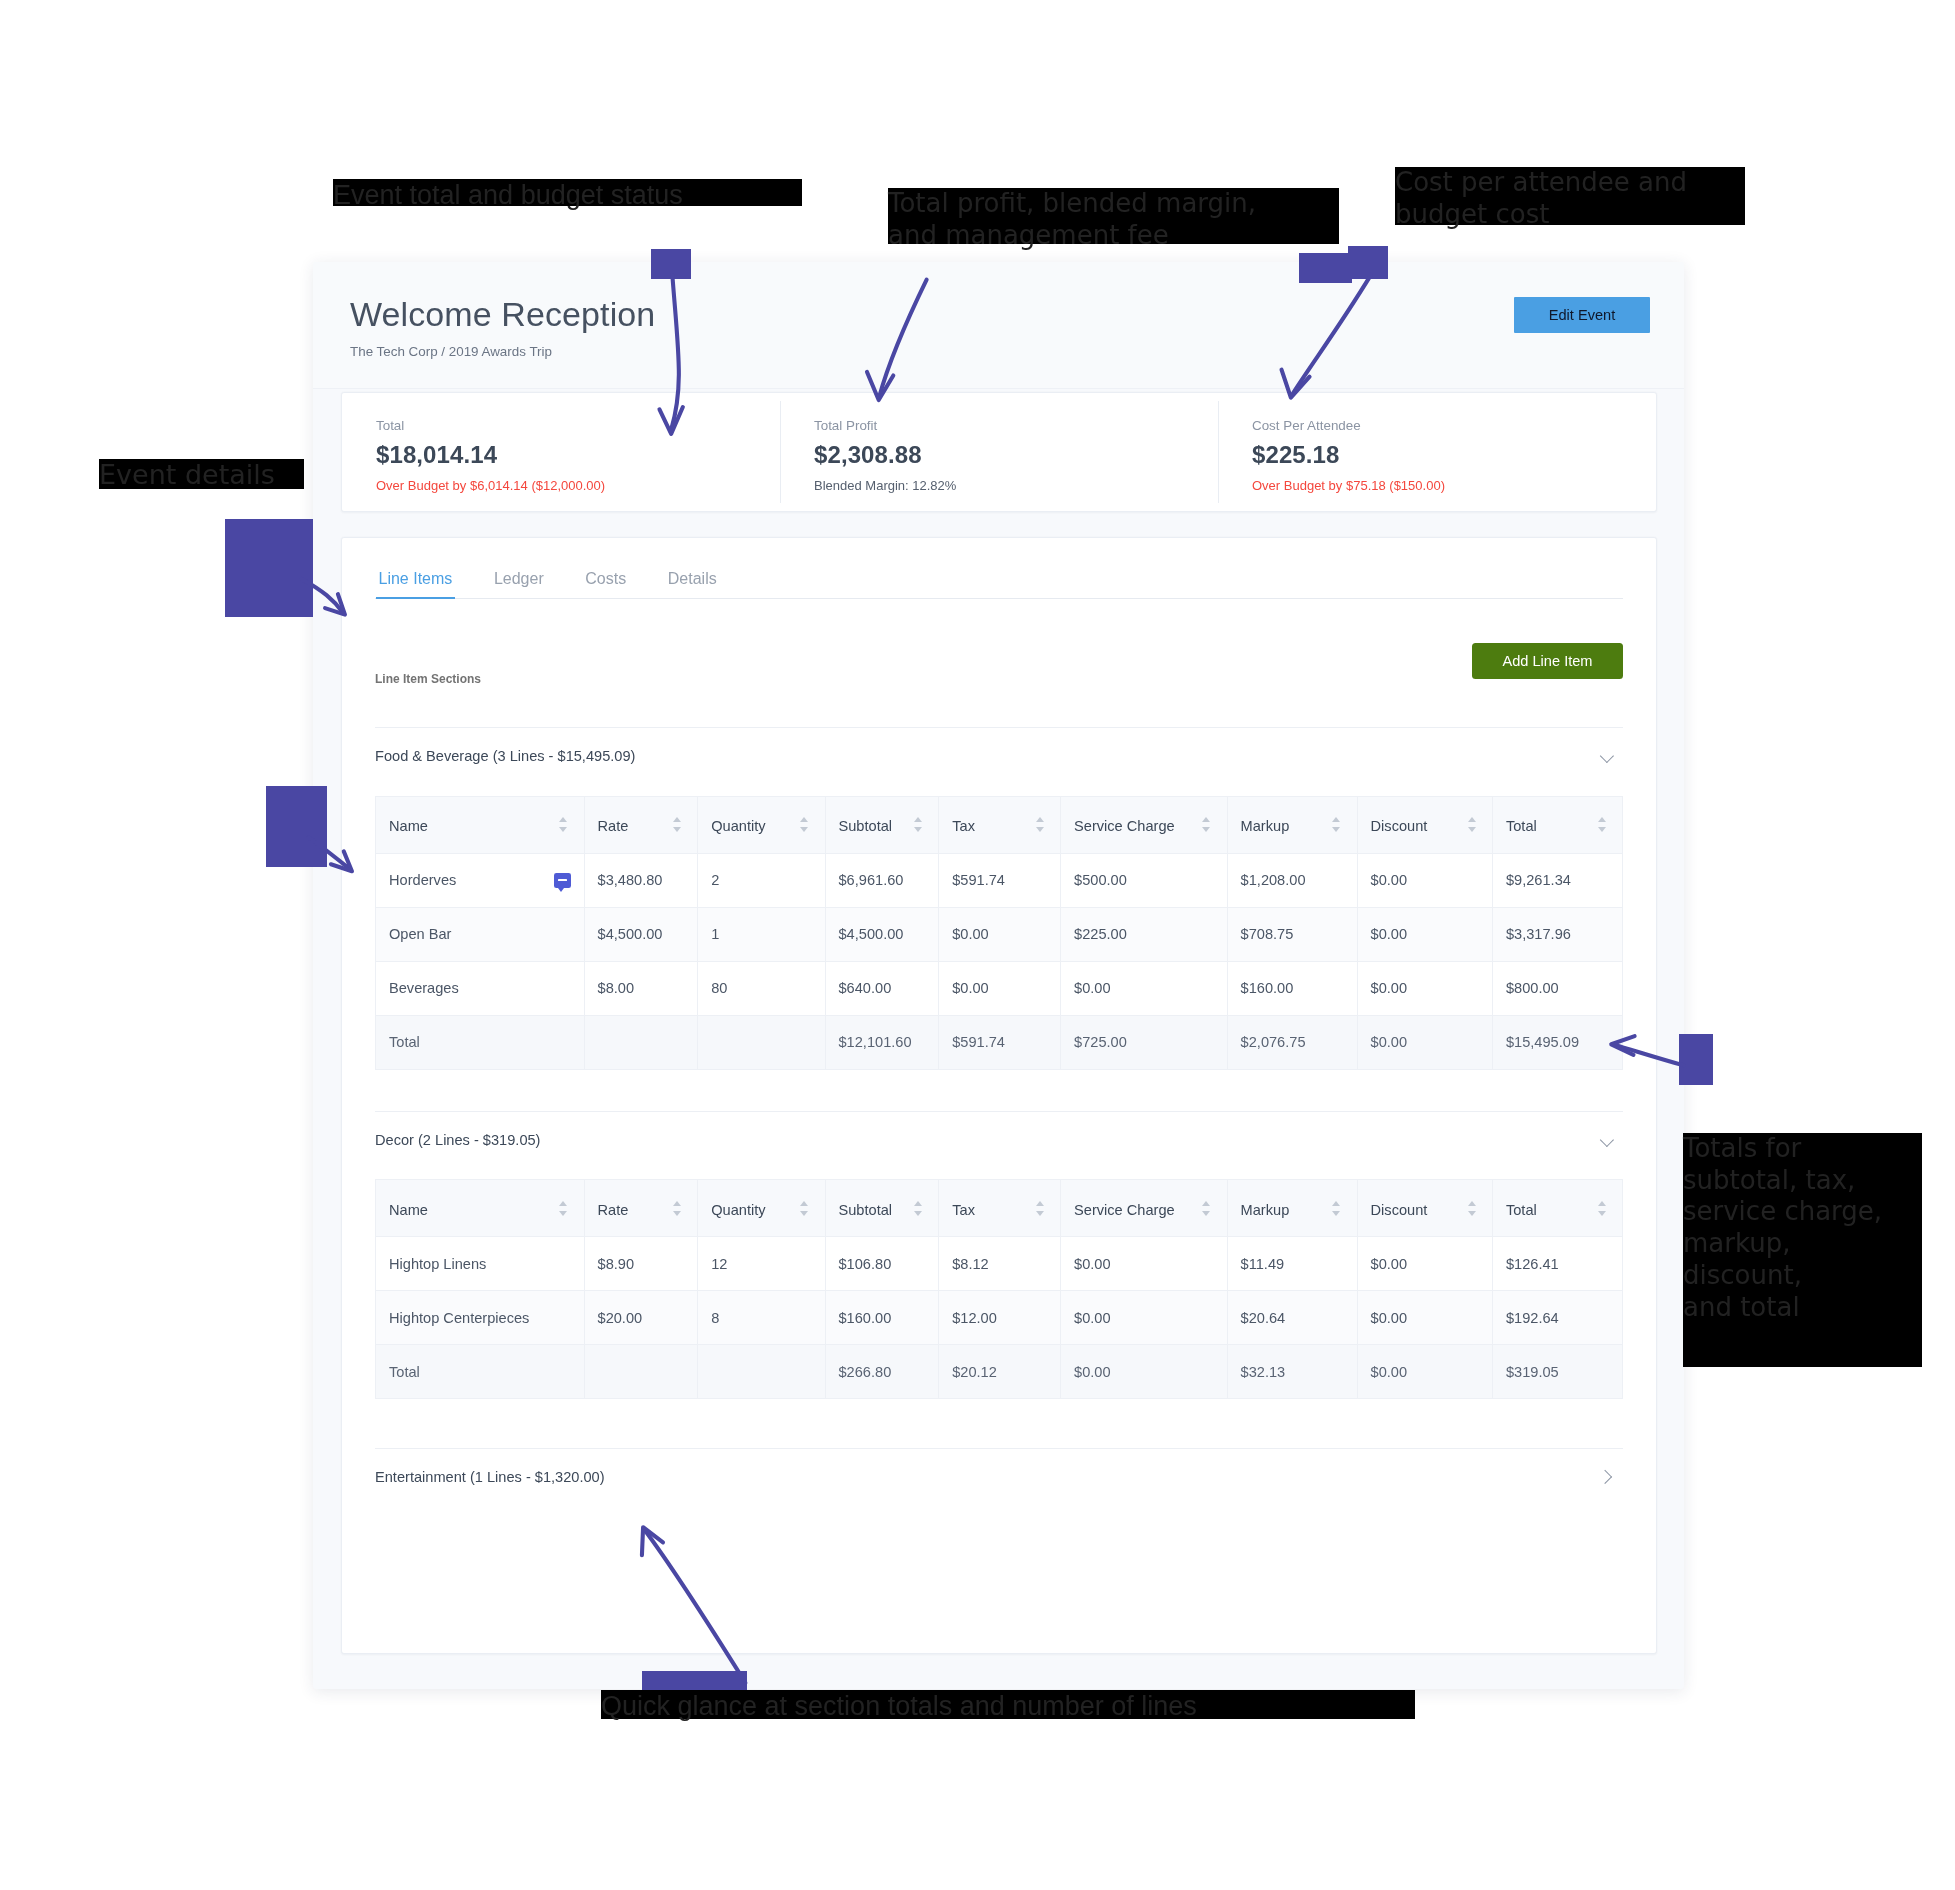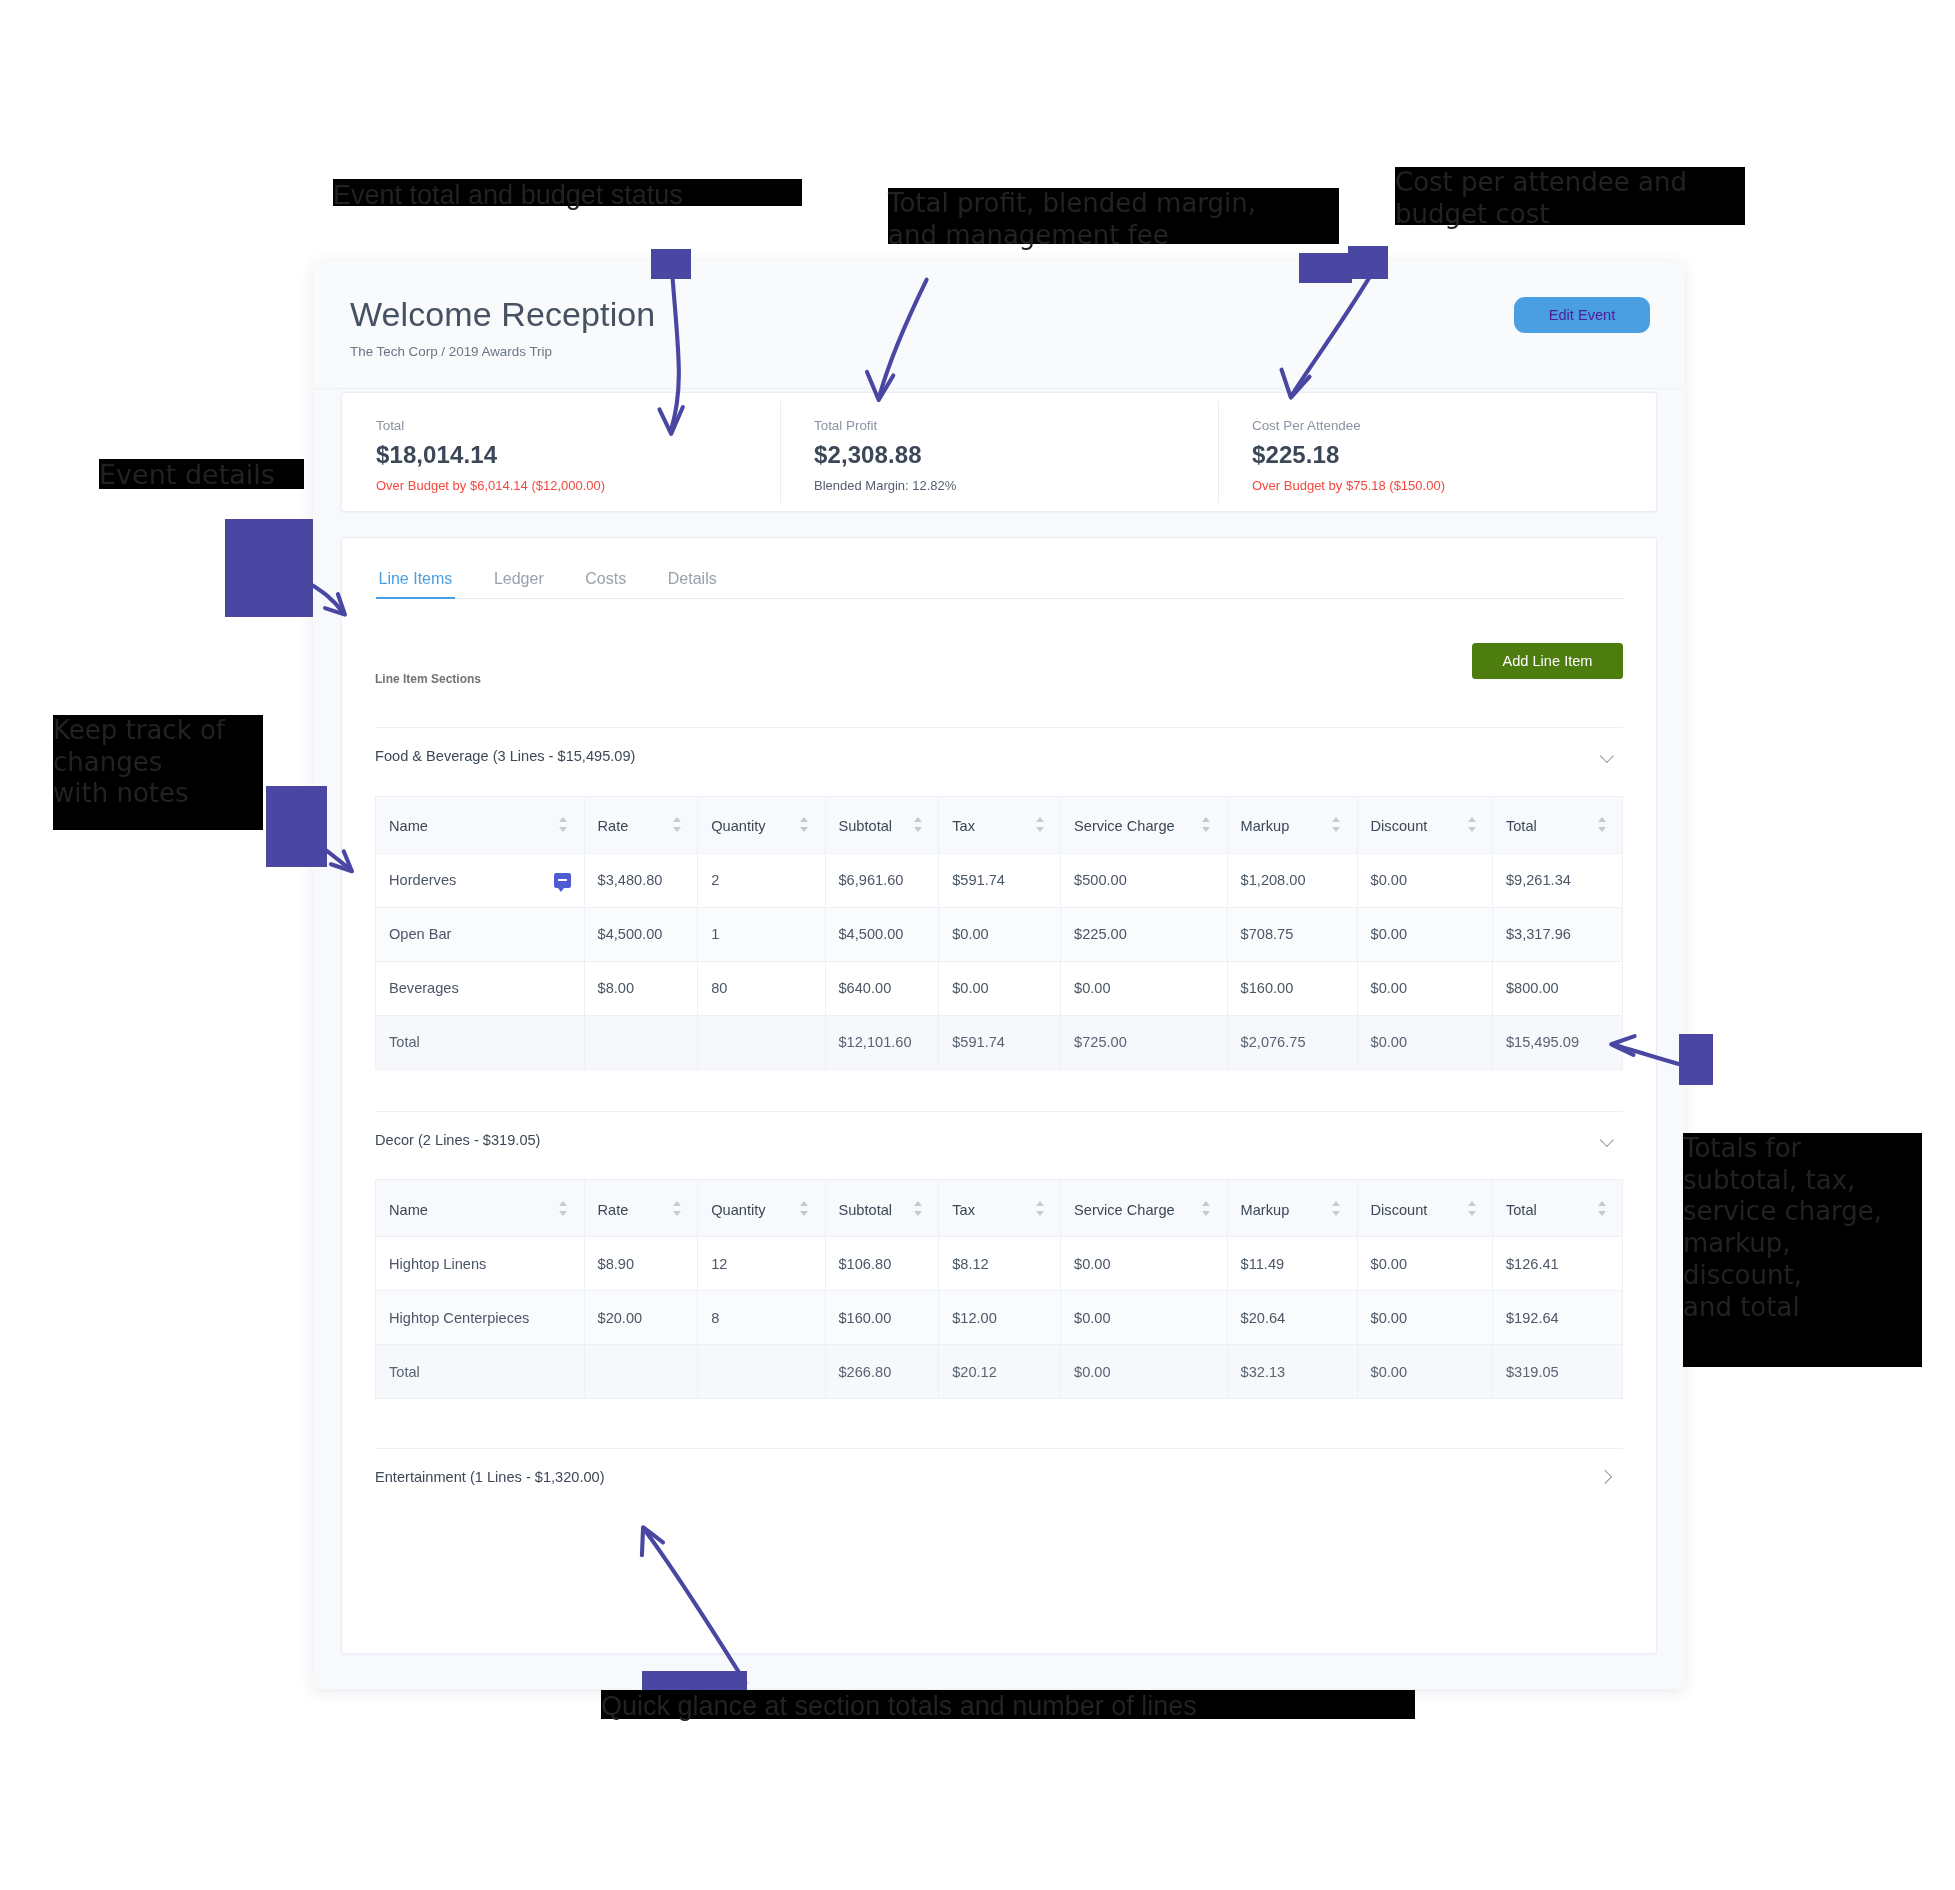--- a/index.html
+++ b/index.html
@@ -32,22 +32,22 @@
     font-size: 34px; font-weight: 400; color: #465161;
     letter-spacing: 0.1px; line-height: 1.1;
   }
   .app-subtitle {
     margin-top: 10.5px;
     font-size: 13.4px; color: #6b7585; font-weight: 400;
   }
   .edit-event-btn {
     position: absolute; right: 34px; top: 35px;
     width: 136px; height: 36px;
-    background: #4a9fe3; border: none; border-radius: 11px;
-    color: #4c1d95; font-size: 14.6px;
+    background: #4a9fe3; border: none; border-radius: 1px;
+    color: #0f172a; font-size: 14.6px;
     font-family: "Liberation Sans", sans-serif;
     cursor: pointer;
     display: flex; align-items: center; justify-content: center;
   }
 
   
   .stats-card {
     position: absolute; left: 28px; top: 130px;
     width: 1316px; height: 120px;
     background: #ffffff;
@@ -522,23 +522,20 @@
   <div class="anno cond" id="anno-event-total" style="left:333px; top:179px; width:469px; height:27px; font-size:27px;">Event total and budget status</div>
 
   <div class="anno" id="anno-total-profit" style="left:888px; top:188px; width:451px; height:56px; font-size:26px;">Total profit, blended margin,
 and management fee</div>
 
   <div class="anno" id="anno-cost-attendee" style="left:1395px; top:167px; width:350px; height:58px; font-size:26px;">Cost per attendee and
 budget cost</div>
 
   <div class="anno" id="anno-event-details" style="left:99px; top:459px; width:205px; height:30px; font-size:27px;">Event details</div>
 
-  <div class="anno" id="anno-notes" style="left:53px; top:715px; width:210px; height:115px; font-size:26px;">Keep track of
-changes
-with notes</div>
 
   <div class="anno" id="anno-totals" style="left:1683px; top:1133px; width:239px; height:234px; font-size:26px;">Totals for
 subtotal, tax,
 service charge,
 markup,
 discount,
 and total</div>
 
   <div class="anno cond" id="anno-quick-glance" style="left:601px; top:1690px; width:814px; height:29px; font-size:27px;">Quick glance at section totals and number of lines</div>
 

